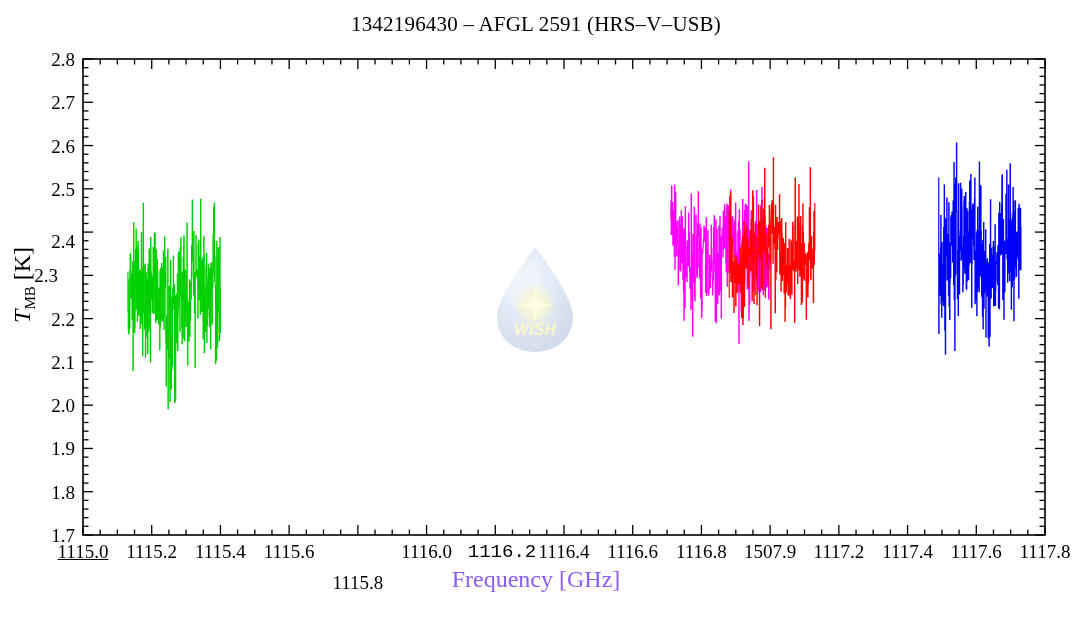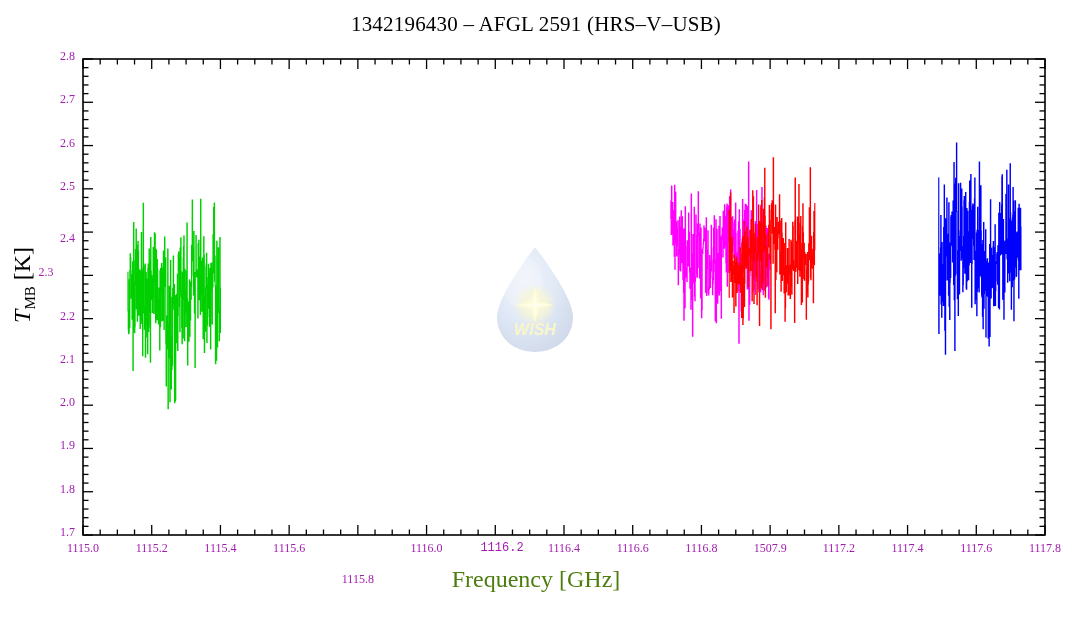--- a/index.html
+++ b/index.html
@@ -38,42 +38,42 @@
     top: 0;
   }
   #xlabel {
     position: absolute;
     left: 0;
     top: 566px;
     width: 1072px;
     text-align: center;
     font-size: 24px;
     font-family: "Liberation Serif", serif;
-    color: #4d7c0f;
+    color: #8b5cf6;
   }
   #ylabel {
     position: absolute;
     left: -36px;
     top: 270px;
     width: 120px;
     text-align: center;
     transform: rotate(-90deg);
     transform-origin: 50% 50%;
     font-size: 24px;
     font-family: "Liberation Serif", serif;
     color: #000000;
     white-space: nowrap;
   }
   #ylabel .tsym { font-style: italic; }
   #ylabel .sub { font-size: 15px; vertical-align: -0.32em; font-style: normal; }
   .tick-label {
     position: absolute;
     font-family: "Liberation Serif", serif;
-    font-size: 12px;
-    color: #a21caf;
+    font-size: 19px;
+    color: #000000;
     white-space: nowrap;
   }
   .ytick-label { text-align: right; }
   .xtick-label { text-align: center; }
   #wish-logo {
     position: absolute;
     left: 487px;
     top: 243px;
     width: 96px;
     height: 112px;
@@ -334,21 +334,21 @@
       <div class="tick-label ytick-label" style="left: 17px; width: 58px; top: 438.455px;">1.9</div>
       <div class="tick-label ytick-label" style="left: 17px; width: 58px; top: 395.182px;">2.0</div>
       <div class="tick-label ytick-label" style="left: 17px; width: 58px; top: 351.909px;">2.1</div>
       <div class="tick-label ytick-label" style="left: 17px; width: 58px; top: 308.636px;">2.2</div>
       <div class="tick-label ytick-label" style="left: 17px; width: 58px; top: 265.364px; text-align: center;">2.3</div>
       <div class="tick-label ytick-label" style="left: 17px; width: 58px; top: 222.091px; margin-top: 9px;">2.4</div>
       <div class="tick-label ytick-label" style="left: 17px; width: 58px; top: 178.818px;">2.5</div>
       <div class="tick-label ytick-label" style="left: 17px; width: 58px; top: 135.545px;">2.6</div>
       <div class="tick-label ytick-label" style="left: 17px; width: 58px; top: 92.2727px;">2.7</div>
       <div class="tick-label ytick-label" style="left: 17px; width: 58px; top: 49px;">2.8</div>
-      <div class="tick-label xtick-label" style="left: 43px; width: 80px; top: 541px;">1115.0</div>
+      <div class="tick-label xtick-label" style="left: 43px; width: 80px; top: 541px; text-decoration: underline;">1115.0</div>
       <div class="tick-label xtick-label" style="left: 111.714px; width: 80px; top: 541px;">1115.2</div>
       <div class="tick-label xtick-label" style="left: 180.429px; width: 80px; top: 541px;">1115.4</div>
       <div class="tick-label xtick-label" style="left: 249.143px; width: 80px; top: 541px;">1115.6</div>
       <div class="tick-label xtick-label" style="left: 317.857px; width: 80px; top: 572px;">1115.8</div>
       <div class="tick-label xtick-label" style="left: 386.571px; width: 80px; top: 541px;">1116.0</div>
       <div class="tick-label xtick-label" style="left: 462px; width: 80px; top: 541px; font-family: Liberation Mono, monospace;">1116.2</div>
       <div class="tick-label xtick-label" style="left: 524px; width: 80px; top: 541px;">1116.4</div>
       <div class="tick-label xtick-label" style="left: 592.714px; width: 80px; top: 541px;">1116.6</div>
       <div class="tick-label xtick-label" style="left: 661.429px; width: 80px; top: 541px;">1116.8</div>
       <div class="tick-label xtick-label" style="left: 730.143px; width: 80px; top: 541px;">1507.9</div>

